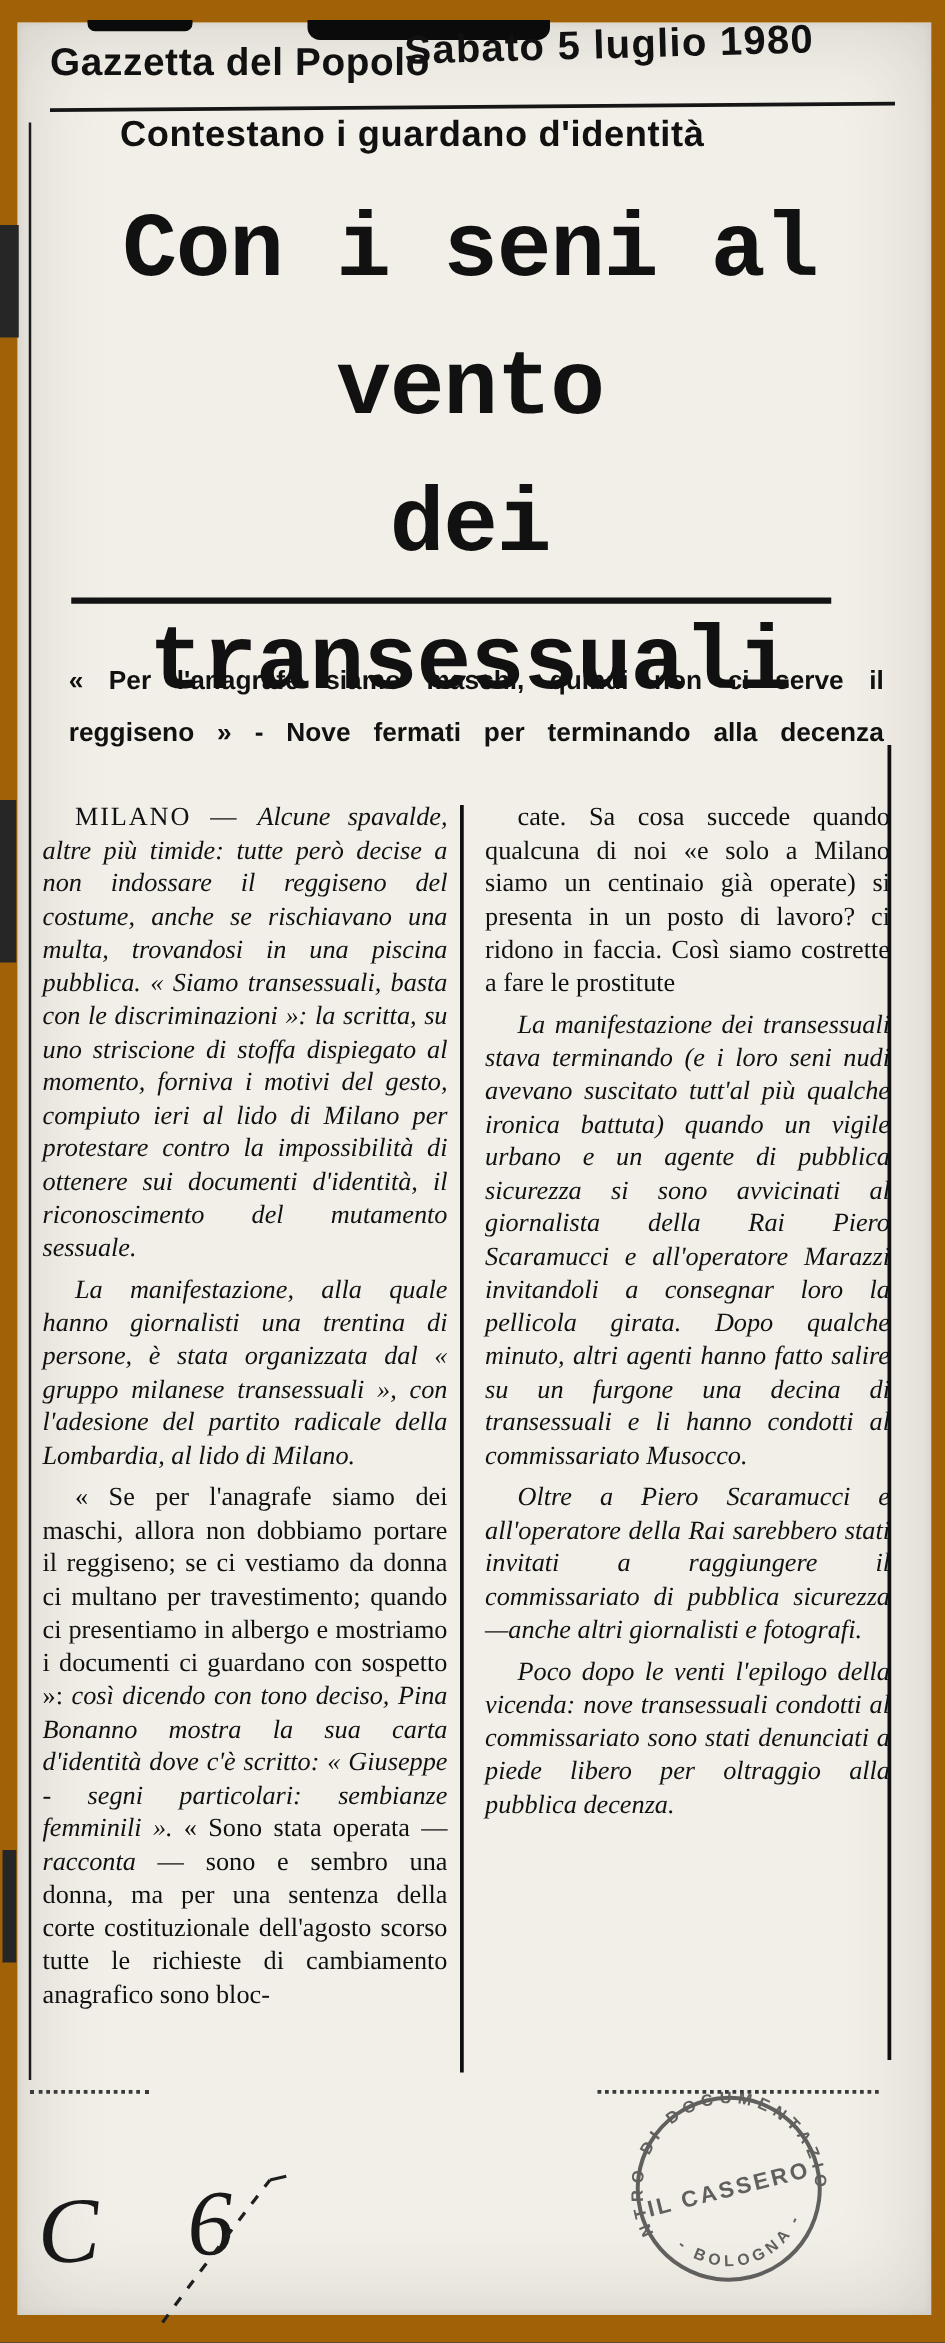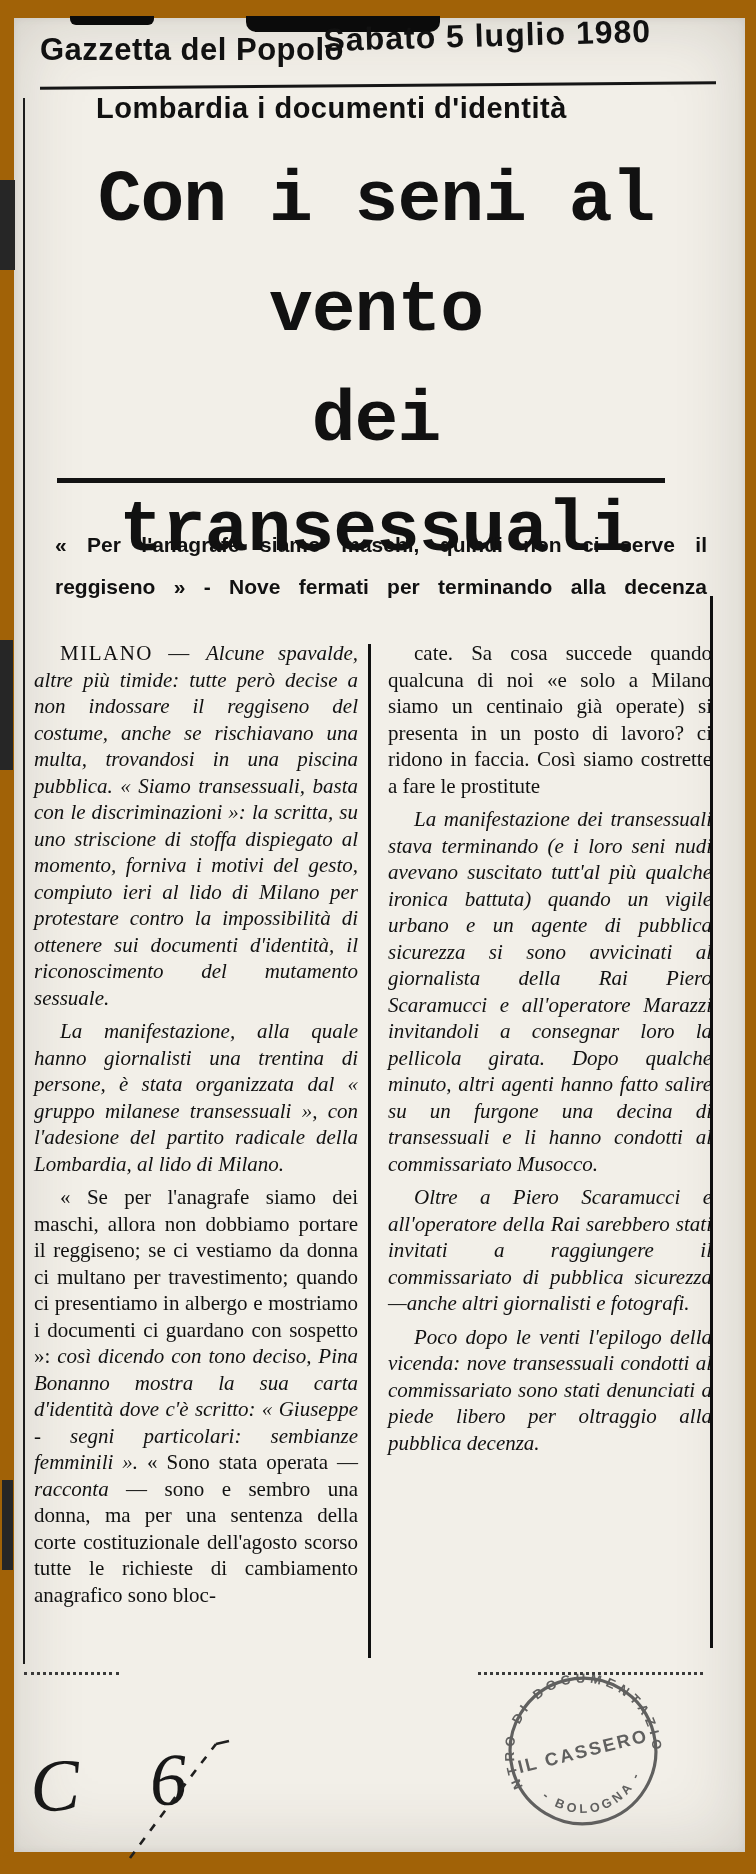--- a/index.html
+++ b/index.html
@@ -52,21 +52,21 @@
   <div class="blob abs" style="left:70px;top:16px;width:84px;height:9px;border-radius:0 0 6px 6px;"></div>
   <div class="texture abs" style="left:0;top:180px;width:15px;height:90px;"></div>
   <div class="texture abs" style="left:0;top:640px;width:13px;height:130px;"></div>
   <div class="texture abs" style="left:2px;top:1480px;width:11px;height:90px;"></div>
 
   <span class="abs sans masthead-pub">Gazzetta del Popolo</span>
   <span class="abs sans masthead-date">Sabato 5 luglio 1980</span>
   <div class="abs rule masthead-rule"></div>
   <div class="abs left-edge-rule"></div>
 
-  <div class="abs sans kicker">Lombardia i documenti d'identità</div>
+  <div class="abs sans kicker">Contestano i guardano d'identità</div>
 
   <div class="abs headline">
     <div>Con i seni al vento</div>
     <div>dei transessuali</div>
   </div>
   <div class="abs headline-rule"></div>
 
   <div class="abs sans subhead">
     <div>« Per l'anagrafe siamo maschi, quindi non ci serve il</div>
     <div>reggiseno » - Nove fermati per terminando alla decenza</div>

